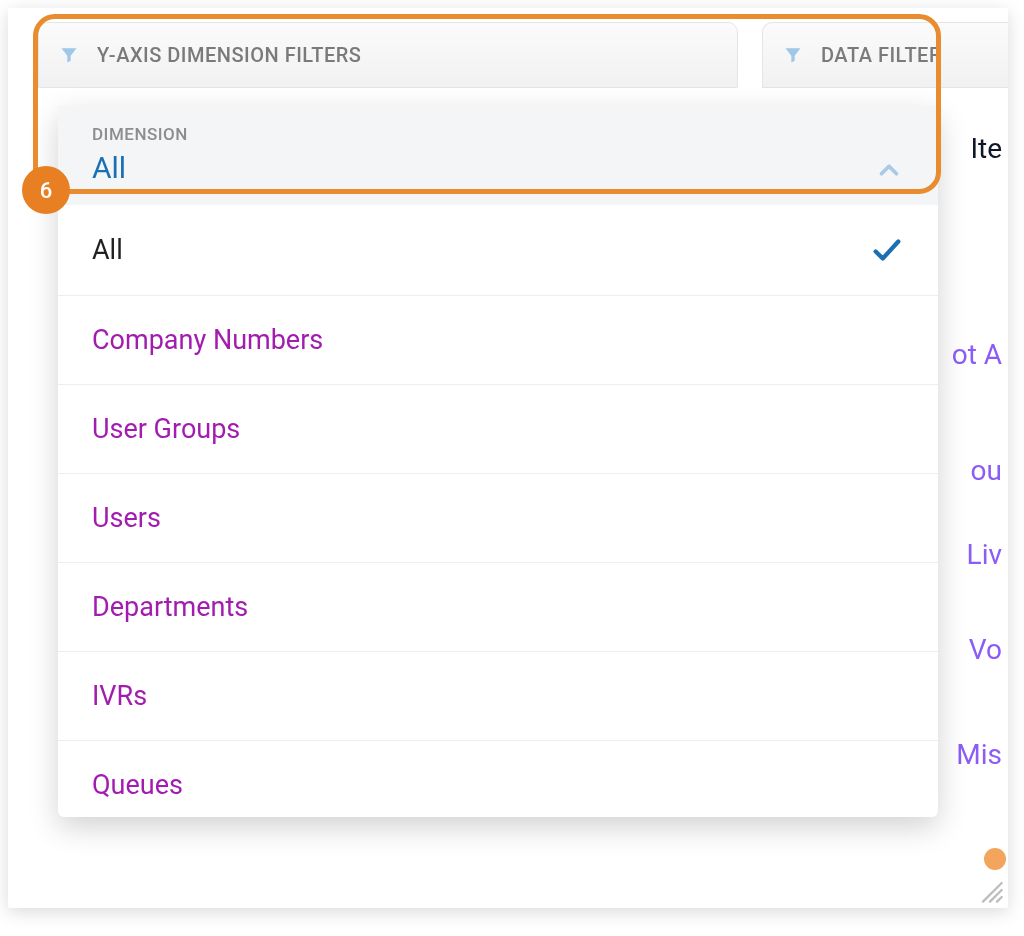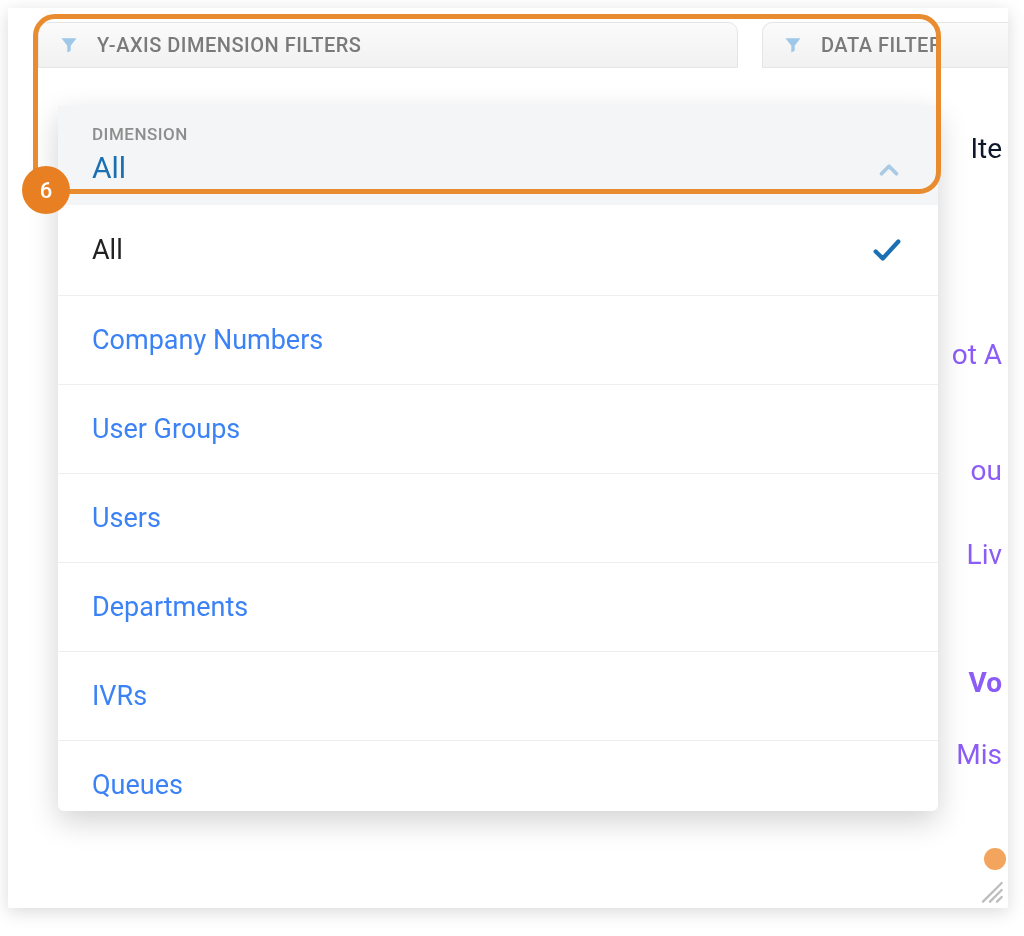--- a/index.html
+++ b/index.html
@@ -29,21 +29,21 @@
     right: 0;
     height: 68px;
     display: flex;
     gap: 24px;
   }
   .tab {
     display: flex;
     align-items: center;
     gap: 18px;
     padding: 0 20px;
-    height: 46px;
+    height: 66px;
     background: linear-gradient(#fbfbfb,#f1f1f1);
     border: 1px solid #e5e5e5;
     border-radius: 10px 10px 0 0;
     flex: 0 0 auto;
   }
   .tab.first { flex: 0 0 700px; }
   .tab.second { flex: 0 0 260px; border-right: none; border-top-right-radius: 0; }
   .tab .filter-icon {
     width: 20px; height: 20px;
     color: #9fc7e8;
@@ -115,24 +115,24 @@
   }
   .option-list { }
   .option-item {
     padding: 28px 34px;
     border-bottom: 1px solid #eeeeee;
     display:flex;
     align-items:center;
     justify-content: space-between;
     cursor: pointer;
   }
-  .option-item:last-child { border-bottom: none; padding-bottom: 10px; }
+  .option-item:last-child { border-bottom: none; padding-bottom: 16px; }
   .option-item .option-label {
     font-size: 27px;
-    color: #3b82f6;
+    color: #a21caf;
     font-weight: 400;
   }
   .option-item.selected .option-label { color: #222; }
   .option-item .check-icon {
     color: #1b6fb3;
   }
   
   .bg-col {
     position: absolute;
     right: 0;
@@ -151,21 +151,21 @@
     position: absolute;
     right: 6px;
     font-size: 28px;
     color: #8b5cf6;
     white-space: nowrap;
   }
   .bg-link.items { top: 24px; }
   .bg-text.t1 { top: 230px; }
   .bg-text.t2 { top: 346px; }
   .bg-text.t3 { top: 430px; }
-  .bg-text.t4 { top: 558px; font-weight: bold; }
+  .bg-text.t4 { top: 525px; }
   .bg-text.t5 { top: 630px; }
   .bg-pill {
     position: absolute;
     top: 740px;
     right: 2px;
     width: 22px; height: 22px;
     border-radius: 11px;
     background: #f3a45d;
   }
   

